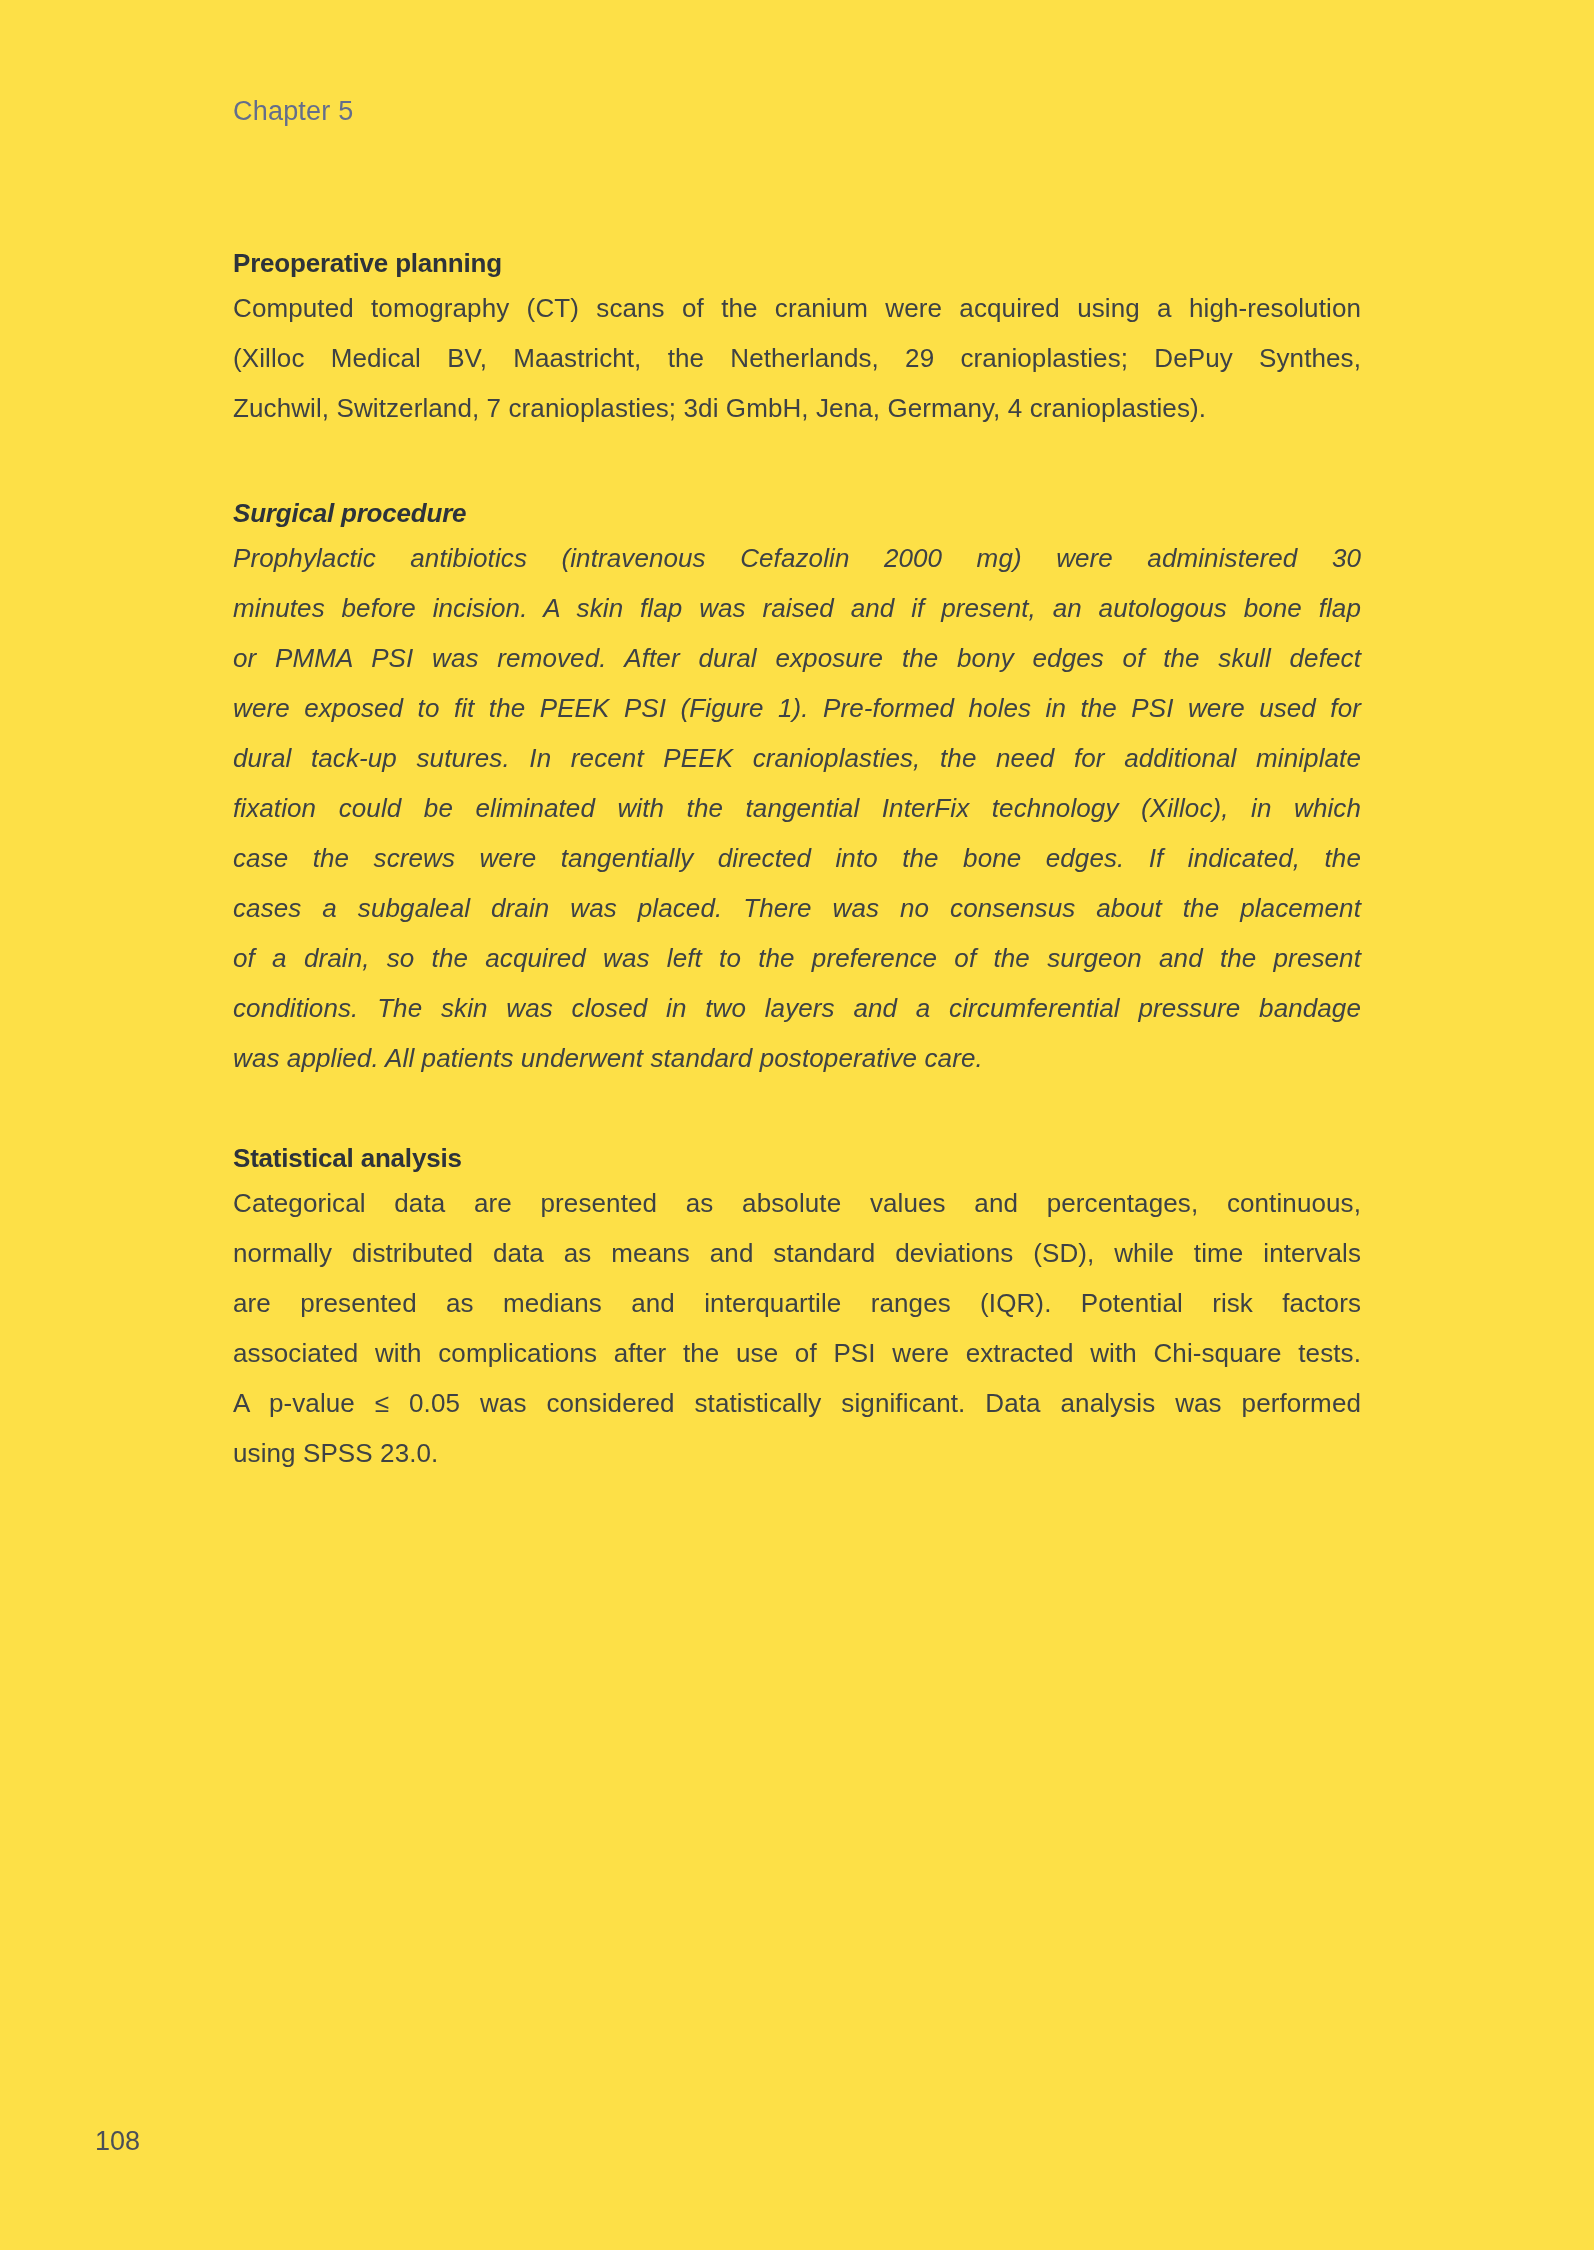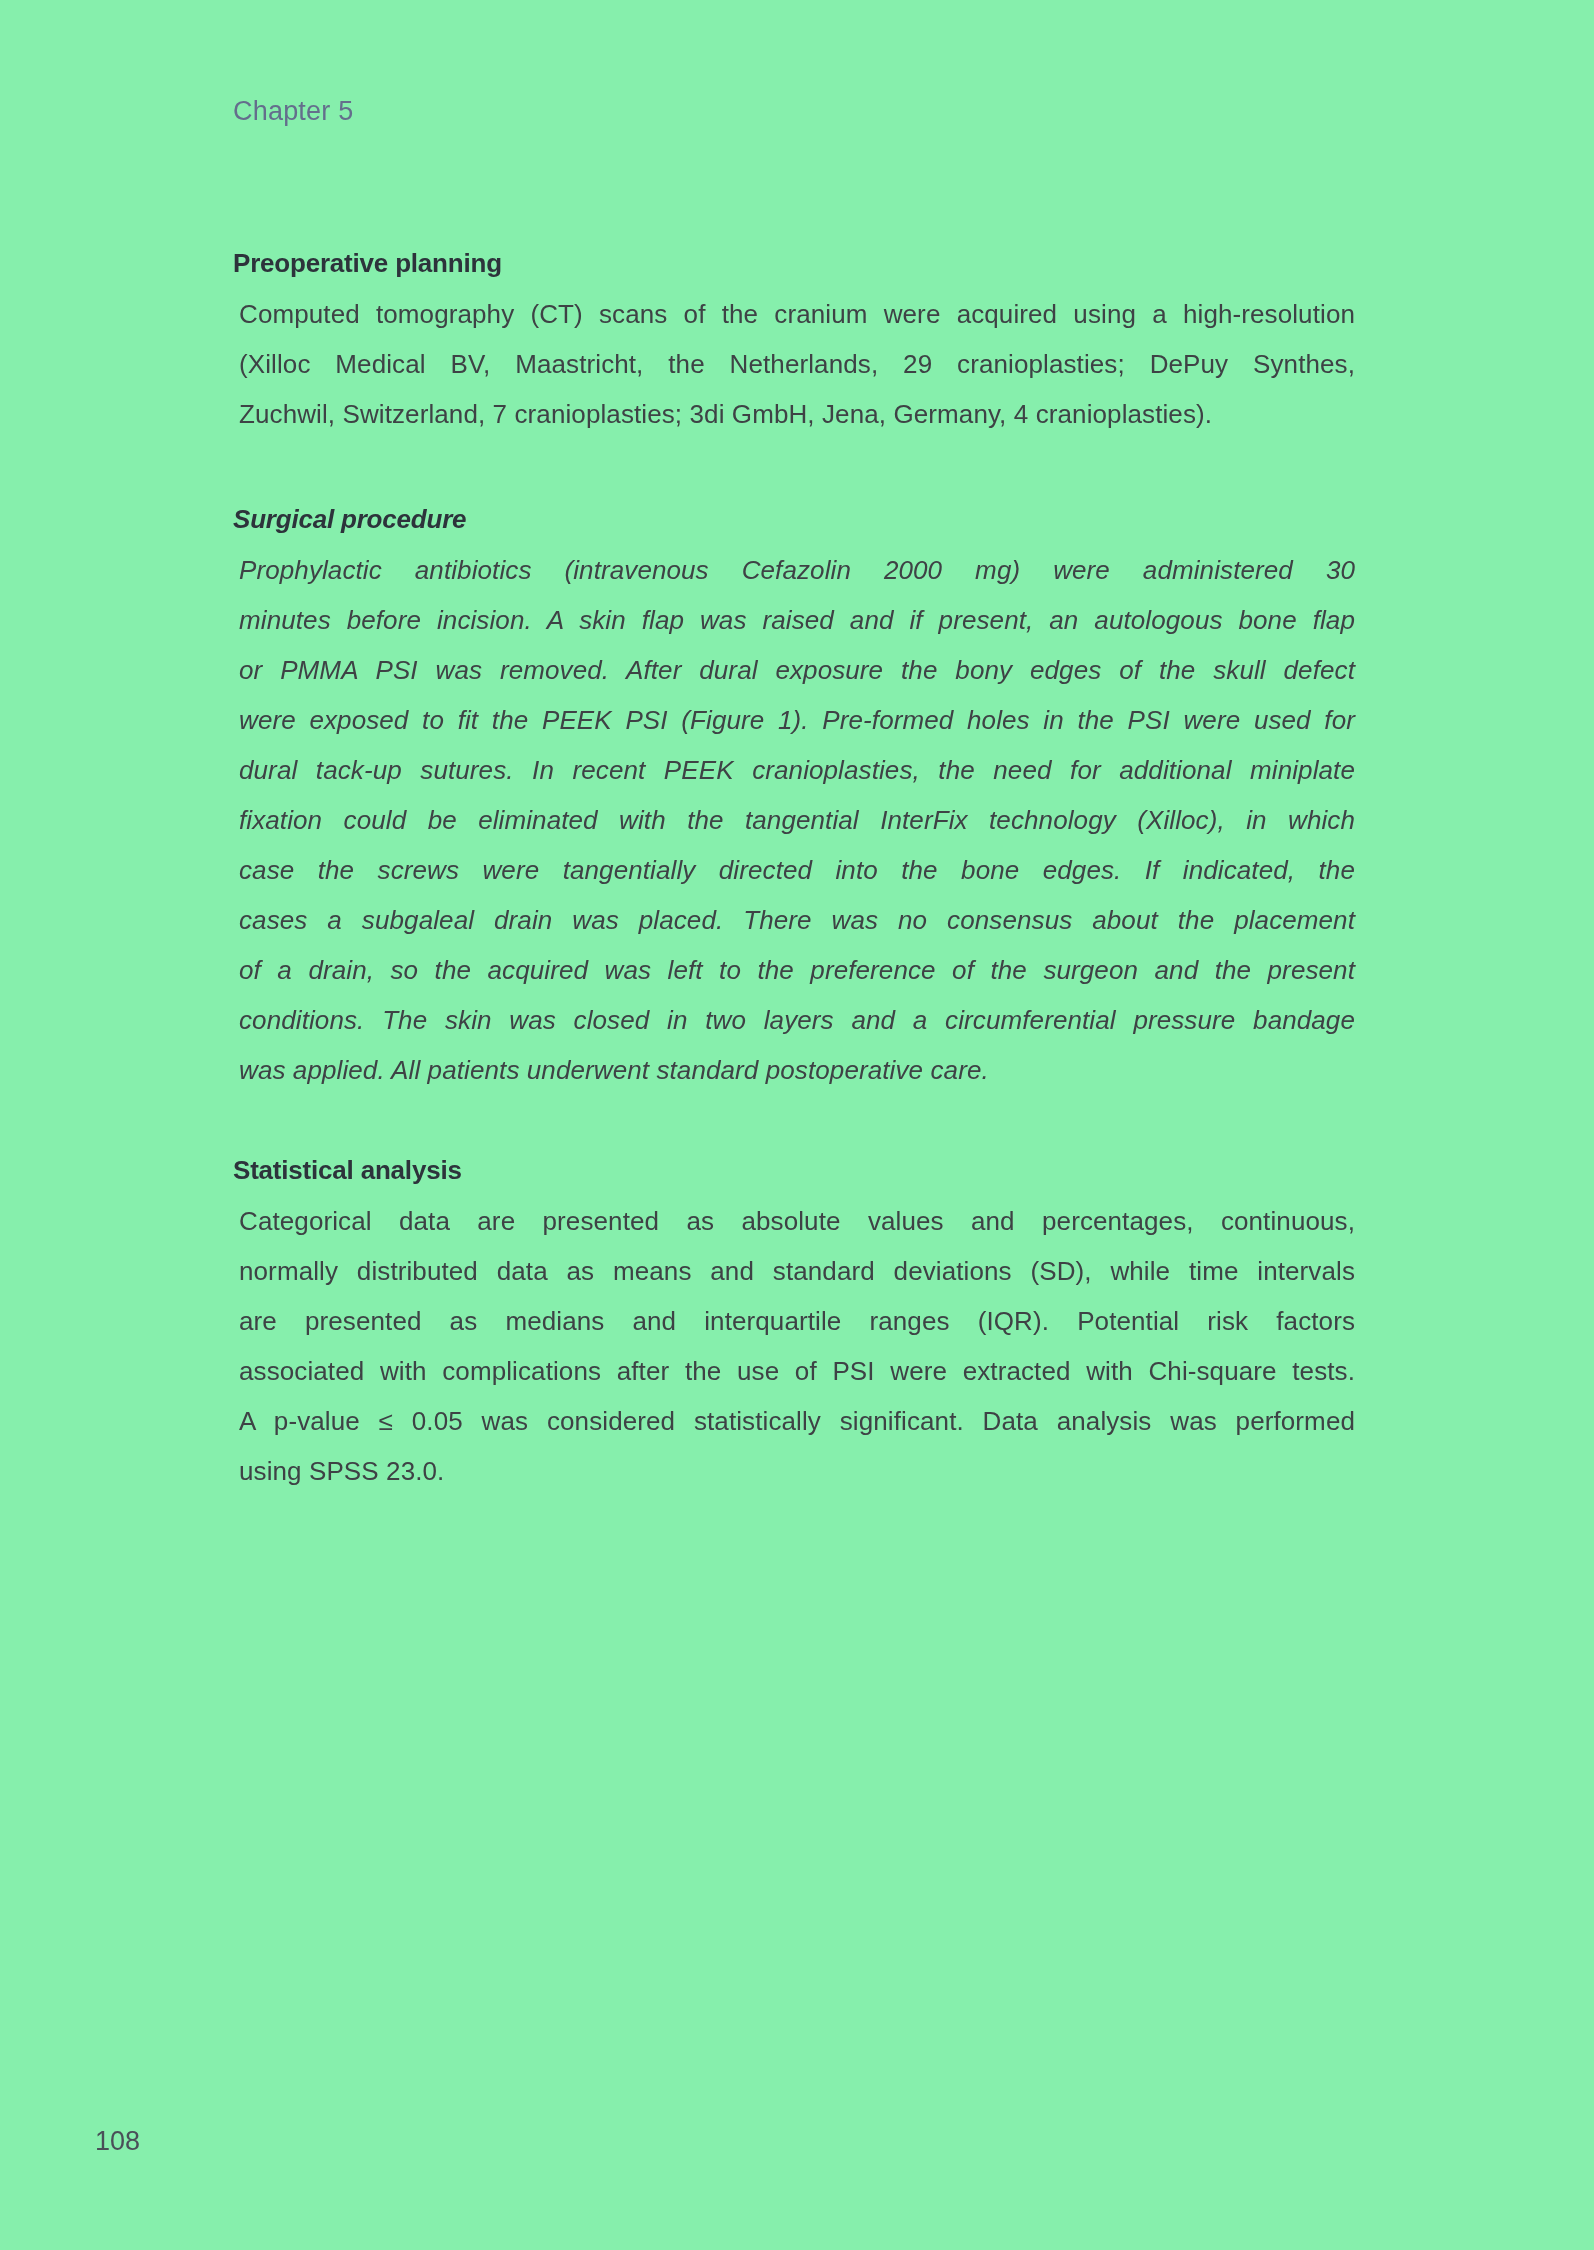--- a/index.html
+++ b/index.html
@@ -4,21 +4,21 @@
 <style>
   html, body {
     margin: 0;
     padding: 0;
     background: #ffffff;
   }
   .page {
     position: relative;
     width: 1594px;
     height: 2250px;
-    background: #86efac;
+    background: #fde047;
     font-family: "Liberation Sans", "DejaVu Sans", sans-serif;
     overflow: hidden;
   }
   .chapter-label {
     position: absolute;
     left: 233px;
     top: 94px;
     font-size: 27px;
     line-height: 34px;
     color: #646e8c;
@@ -32,21 +32,21 @@
   }
   .section-heading {
     margin: 0;
     font-size: 26px;
     line-height: 40px;
     font-weight: 700;
     color: #2d333b;
     letter-spacing: -0.2px;
   }
   .para {
-    margin: 6px;
+    margin: 0;
   }
   .line {
     font-size: 26px;
     line-height: 50px;
     height: 50px;
     color: #3e4245;
     text-align: justify;
     text-align-last: justify;
     white-space: normal;
     letter-spacing: 0.1px;

